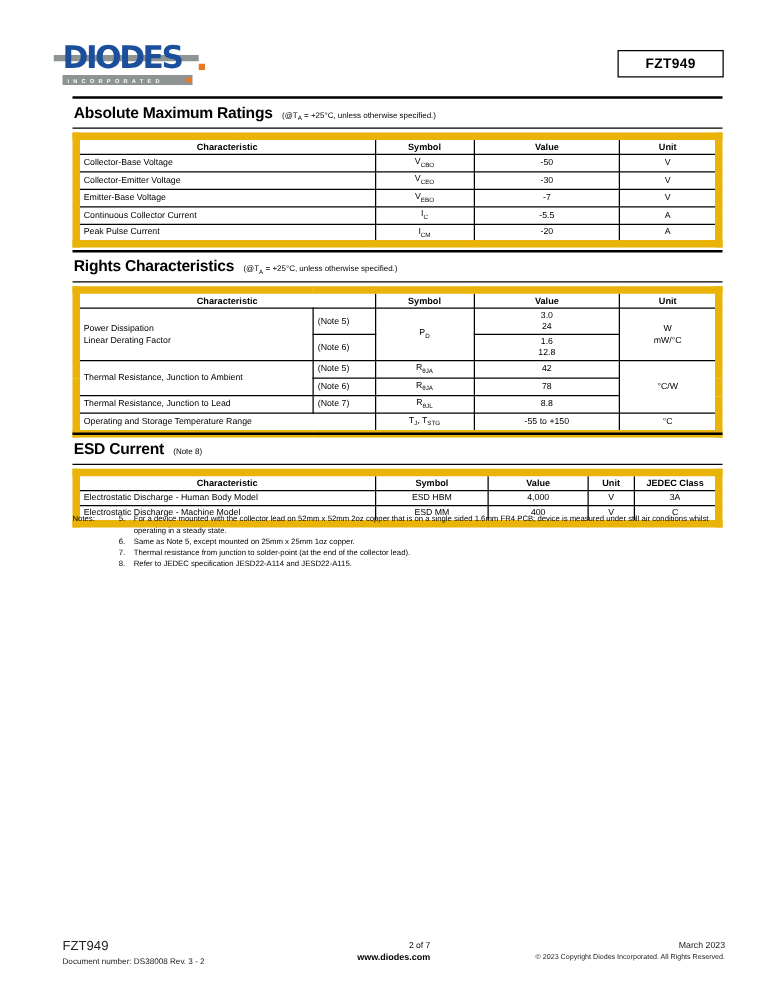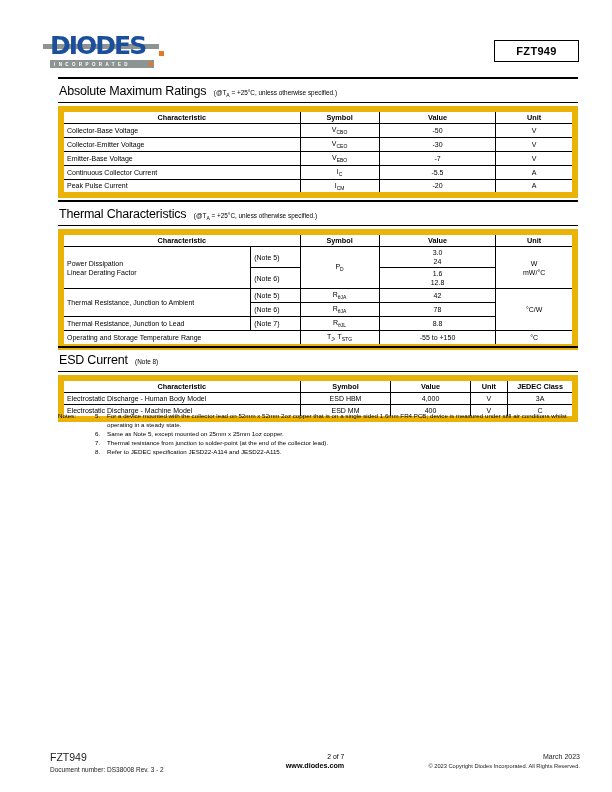--- a/index.html
+++ b/index.html
@@ -32,21 +32,21 @@
     border: 1.5px solid #000; display: flex; align-items: center; justify-content: center;
     font-weight: bold; font-size: 11px; letter-spacing: 0.3px;
   }
 
   
   .section { position: absolute; left: 58px; width: 520px; }
   .sec-abs  { top: 77px; }
   .sec-th   { top: 200px; }
   .sec-esd  { top: 346px; }
   .sec-head { border-top: 2.5px solid #000; border-bottom: 1px solid #000; padding: 2px 0 2.5px 1px; margin-bottom: 3px; }
-  .sec-title { font-weight: normal; font-size: 12.5px; letter-spacing: -0.2px; }
+  .sec-title { font-weight: bold; font-size: 12.5px; letter-spacing: -0.2px; }
   .sec-caption { font-size: 6.4px; margin-left: 3px; }
 
   
   table { border-collapse: collapse; width: 100%; table-layout: fixed; border: 6px solid #eab308; }
   th, td { border: 1px solid #000; font-size: 7px; line-height: 1.3; padding: 1px 3px; vertical-align: middle; }
   th { font-size: 7.3px; font-weight: bold; text-align: center; height: 11px; }
   td { text-align: center; height: 10.5px; }
   td.cl { text-align: left; }
   td.pre { white-space: pre-line; }
   sub { font-size: 5px; }
@@ -137,21 +137,21 @@
         <td>I<sub>CM</sub></td>
         <td>-20</td>
         <td>A</td>
       </tr>
     </tbody>
       </table>
   </div>
 
   <div class="section sec-th">
     <div class="sec-head">
-      <span class="sec-title">Thermal Characteristics</span>
+      <span class="sec-title">Rights Characteristics</span>
       <span class="sec-caption">(@T<sub>A</sub> = +25°C, unless otherwise specified.)</span>
     </div>
     <table>
       <colgroup>
           <col style="width:36.9%">
           <col style="width:9.6%">
           <col style="width:15.4%">
           <col style="width:22.7%">
           <col style="width:15.4%">
         </colgroup>

